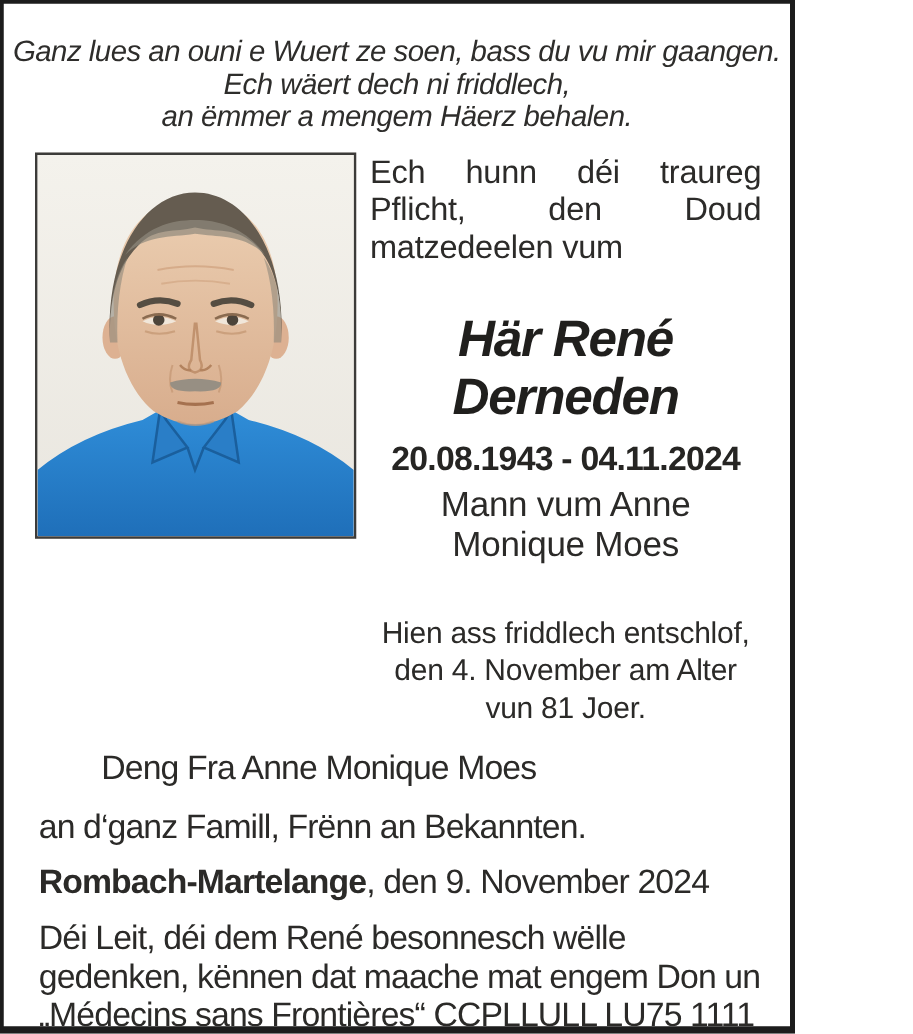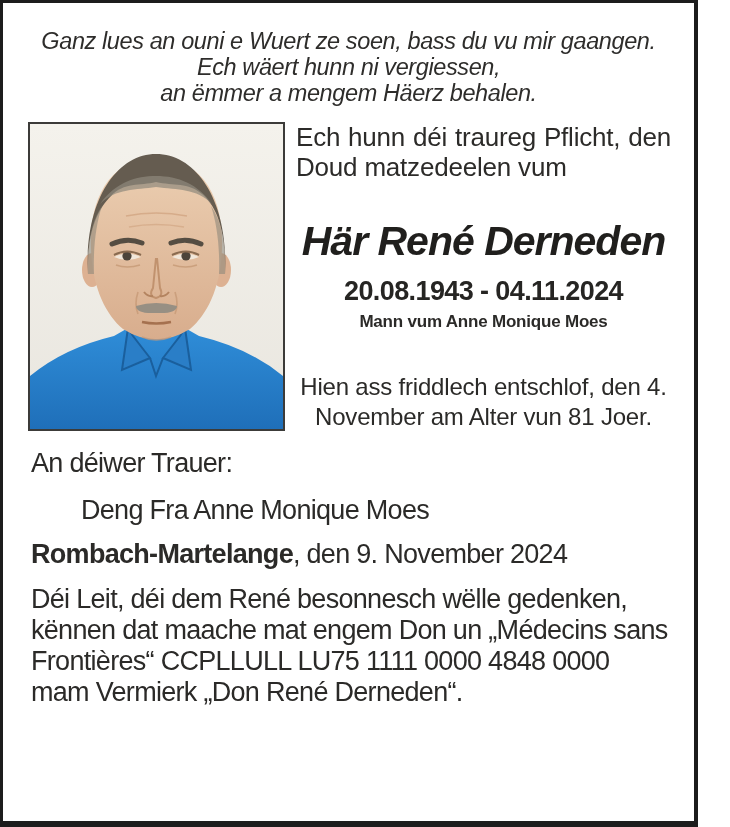--- a/index.html
+++ b/index.html
@@ -1,19 +1,19 @@
 <!DOCTYPE html>
 <html><head>
 <meta charset="utf-8">
 <style>
   html, body { margin: 0; padding: 0; background: #ffffff; }
   * { box-sizing: border-box; }
 
   .sheet {
-    width: 698px;
+    width: 636px;
     height: 827px;
     background: #ffffff;
     border: 3px solid #1c1c1c;
     border-right-width: 4px;
     border-bottom-width: 6px;
     overflow: hidden;
     font-family: "Liberation Sans", "DejaVu Sans", sans-serif;
     color: #2b2a28;
   }
 
@@ -68,22 +68,22 @@
     margin-top: 12px;
     text-align: center;
     font-size: 27px;
     font-weight: 700;
     letter-spacing: -0.6px;
     color: #262523;
   }
   .relation {
     margin-top: 5px;
     text-align: center;
-    font-size: 17px;
-    font-weight: 700;
+    font-size: 28px;
+    font-weight: 400;
     letter-spacing: -0.2px;
   }
   .death-note {
     margin: 40px auto 0 auto;
     max-width: 412px;
     text-align: center;
     font-size: 24px;
     line-height: 30px;
     letter-spacing: -0.2px;
   }
@@ -107,21 +107,21 @@
   .p-donation   { margin-top: 15px !important; line-height: 31px !important; }
   .place-name   { font-weight: 700; letter-spacing: -0.7px; }
 </style>
 </head>
 <body>
 
 <div class="sheet">
 
   <div class="epigraph">
     <div>Ganz lues an ouni e Wuert ze soen, bass du vu mir gaangen.</div>
-    <div>Ech wäert hunn ni vergiessen,</div>
+    <div>Ech wäert dech ni friddlech,</div>
     <div>an ëmmer a mengem Häerz behalen.</div>
   </div>
 
   <div class="main-row">
 
     <div class="photo-frame">
       <svg viewBox="0 0 253 305" preserveAspectRatio="xMidYMid slice">
         <defs>
           <linearGradient id="bgG" x1="0" y1="0" x2="0" y2="1">
             <stop offset="0" stop-color="#f4f2ec"></stop>
@@ -193,19 +193,19 @@
     <div class="right-col">
       <p class="intro">Ech hunn déi traureg Pflicht, den Doud matzedeelen vum</p>
       <div class="deceased-name">Här René Derneden</div>
       <div class="dates">20.08.1943 - 04.11.2024</div>
       <div class="relation">Mann vum Anne Monique Moes</div>
       <div class="death-note">Hien ass friddlech entschlof, den 4. November am Alter vun 81 Joer.</div>
     </div>
   </div>
 
   <div class="body-text">
-    <p class="p-trauer">An déiwer Trauer:</p>
     <p class="p-mourner">Deng Fra Anne Monique Moes</p>
+    <p class="p-family">an d‘ganz Famill, Frënn an Bekannten.</p>
     <p class="p-placedate"><span class="place-name">Rombach-Martelange</span><span>, den 9. November 2024</span></p>
     <p class="p-donation">Déi Leit, déi dem René besonnesch wëlle gedenken, kënnen dat maache mat engem Don un „Médecins sans Frontières“ CCPLLULL LU75 1111 0000 4848 0000 mam Vermierk „Don René Derneden“.</p>
   </div>
 
 </div>
 
 </body></html>

